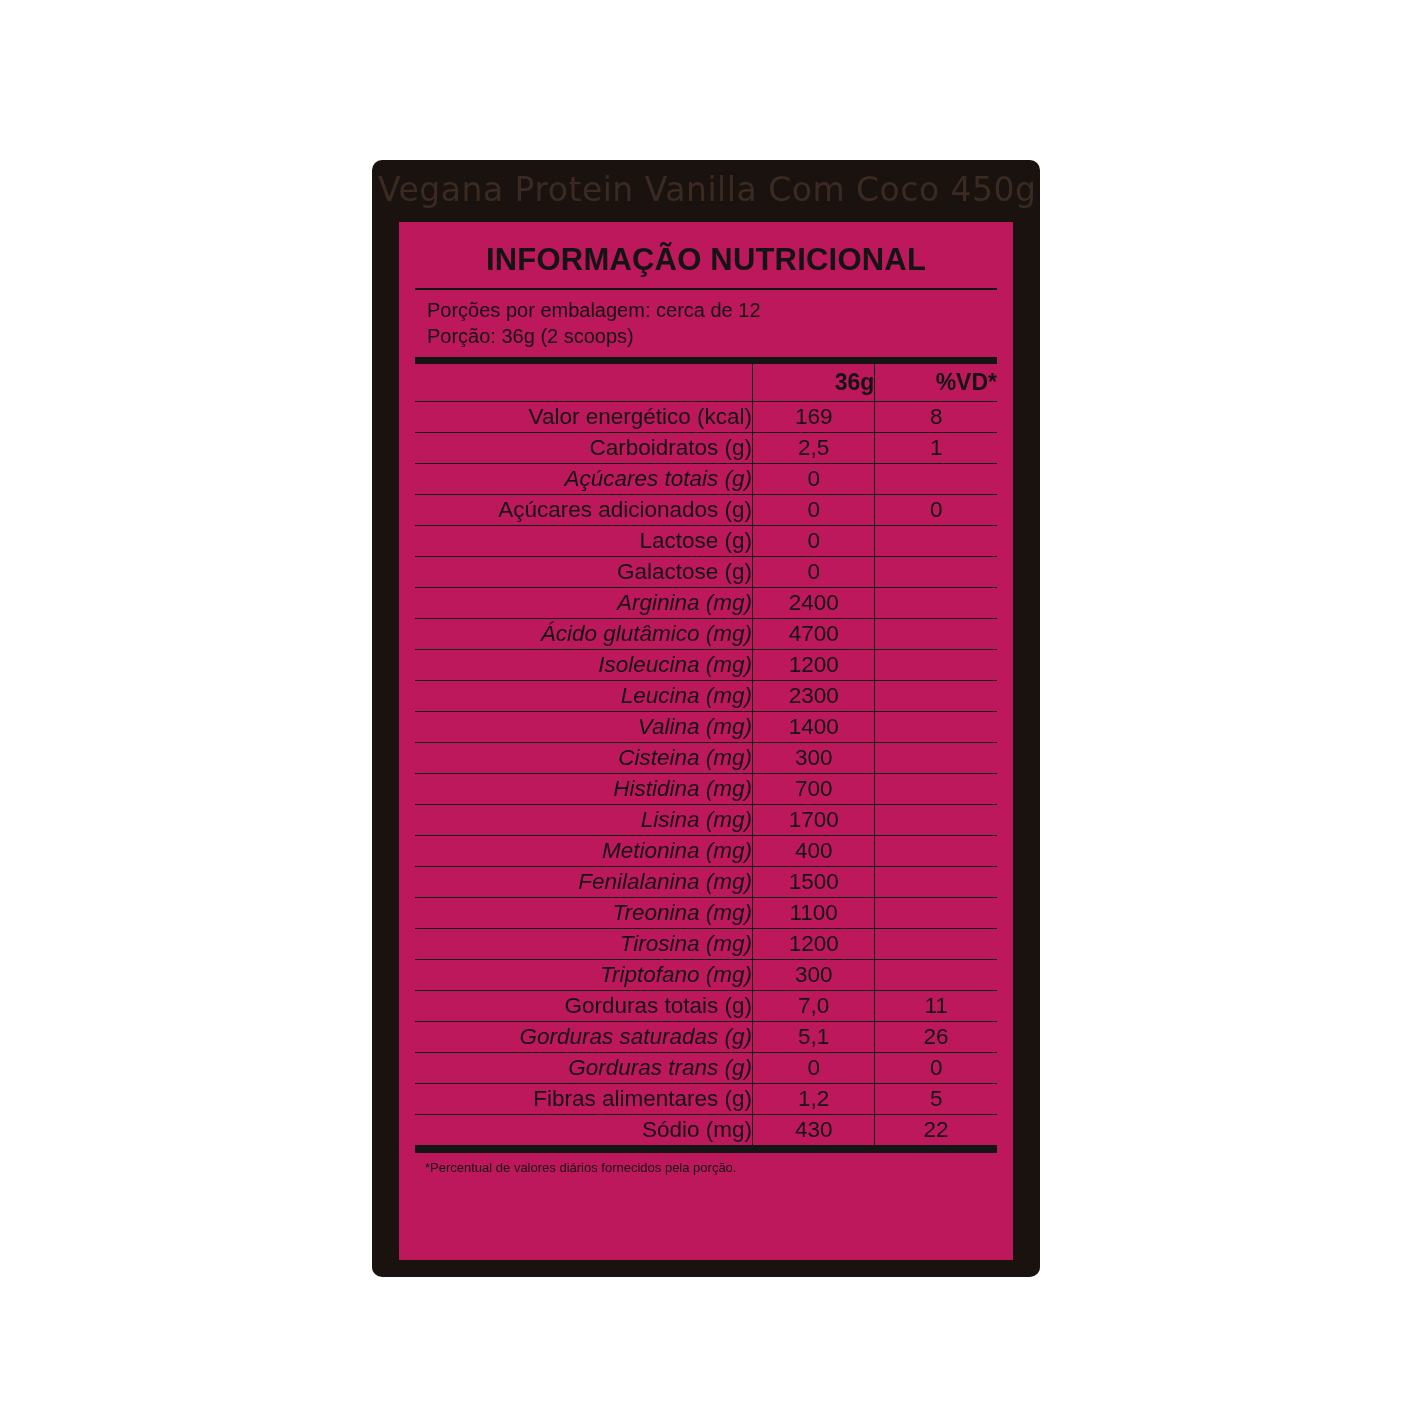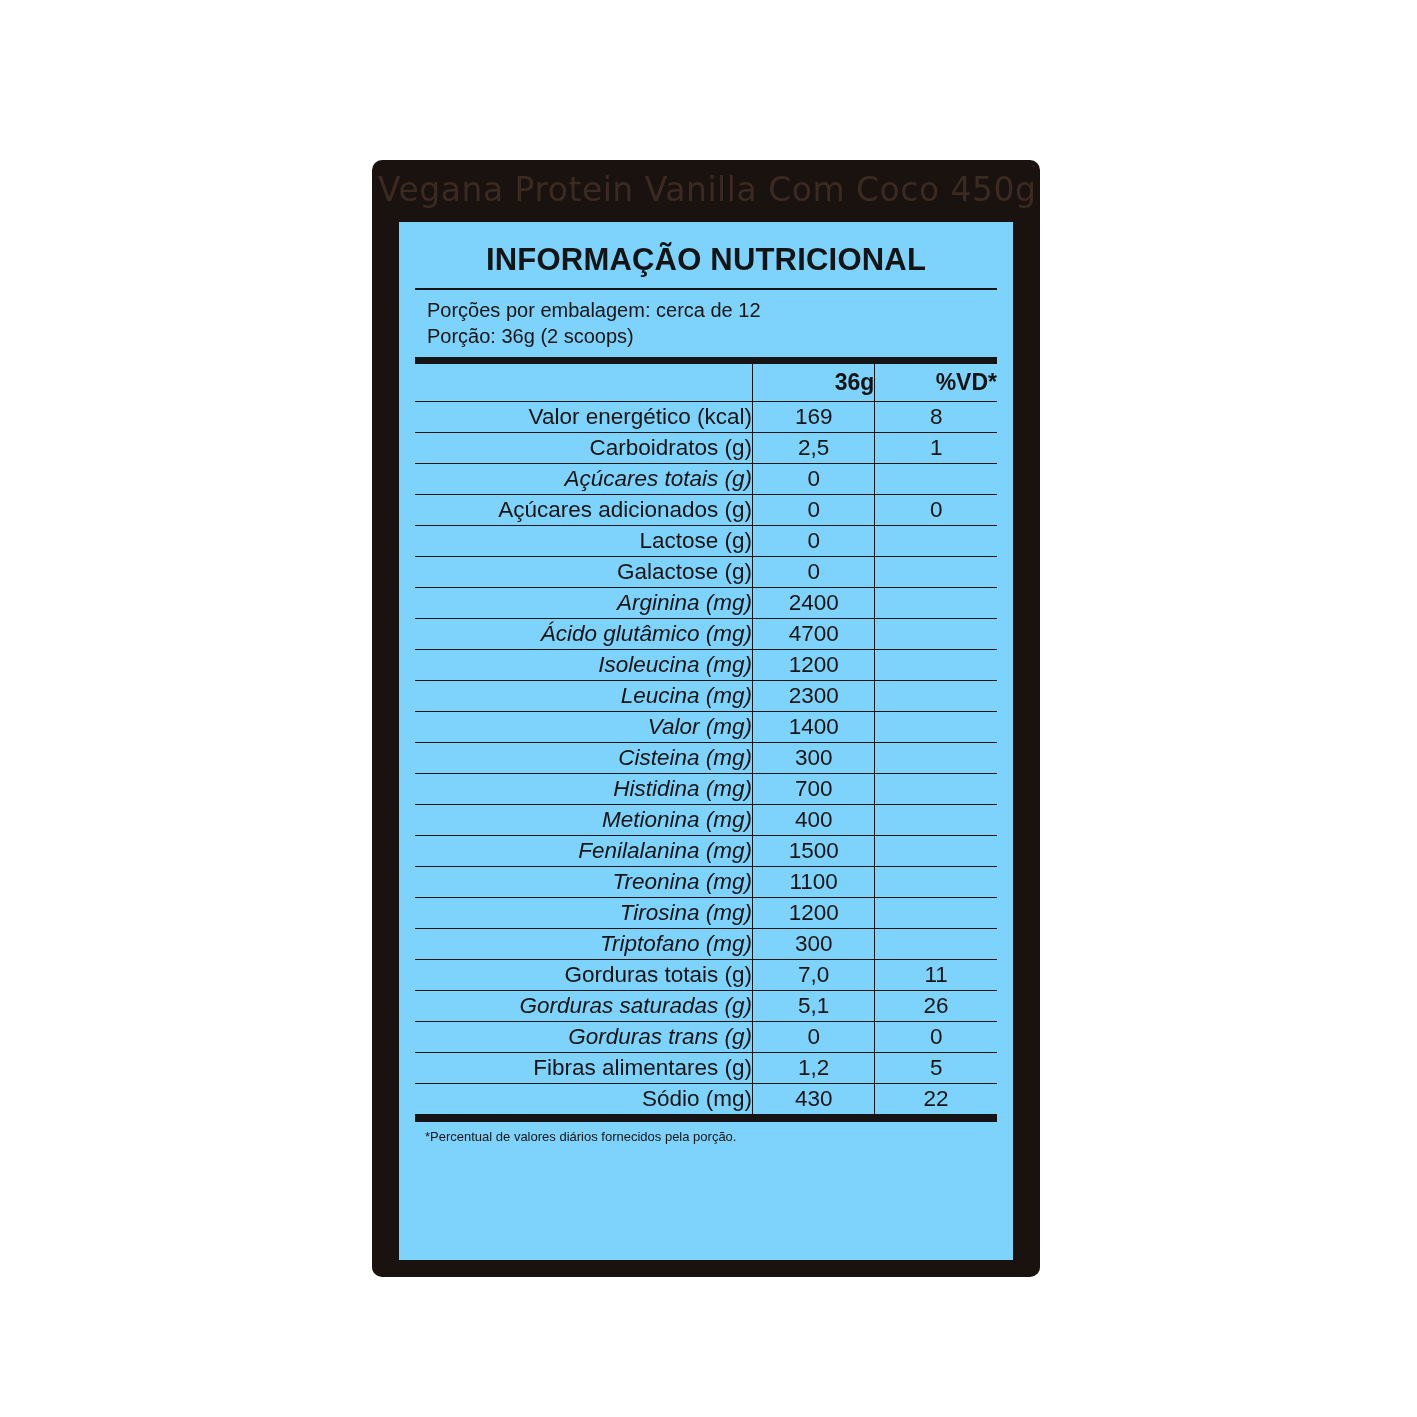--- a/index.html
+++ b/index.html
@@ -41,21 +41,21 @@
     font-family: "DejaVu Sans", sans-serif;
   }
 
   
   .label-card {
     position: absolute;
     left: 399px;
     top: 222px;
     width: 614px;
     height: 1038px;
-    background: #7dd3fc;
+    background: #be185d;
     box-sizing: border-box;
     padding: 14px 16px 10px 16px;
   }
 
   .label-title {
     text-align: center;
     font-size: 31px;
     font-weight: bold;
     color: #141414;
     letter-spacing: 0.2px;
@@ -197,32 +197,37 @@
           <td class="col-name ind1">Isoleucina (mg)</td>
           <td class="col-val">1200</td>
           <td class="col-vd"></td>
         </tr>
         <tr>
           <td class="col-name ind1">Leucina (mg)</td>
           <td class="col-val">2300</td>
           <td class="col-vd"></td>
         </tr>
         <tr>
-          <td class="col-name ind1">Valor (mg)</td>
+          <td class="col-name ind1">Valina (mg)</td>
           <td class="col-val">1400</td>
           <td class="col-vd"></td>
         </tr>
         <tr>
           <td class="col-name ind1">Cisteina (mg)</td>
           <td class="col-val">300</td>
           <td class="col-vd"></td>
         </tr>
         <tr>
           <td class="col-name ind1">Histidina (mg)</td>
           <td class="col-val">700</td>
+          <td class="col-vd"></td>
+        </tr>
+        <tr>
+          <td class="col-name ind1">Lisina (mg)</td>
+          <td class="col-val">1700</td>
           <td class="col-vd"></td>
         </tr>
         <tr>
           <td class="col-name ind1">Metionina (mg)</td>
           <td class="col-val">400</td>
           <td class="col-vd"></td>
         </tr>
         <tr>
           <td class="col-name ind1">Fenilalanina (mg)</td>
           <td class="col-val">1500</td>

